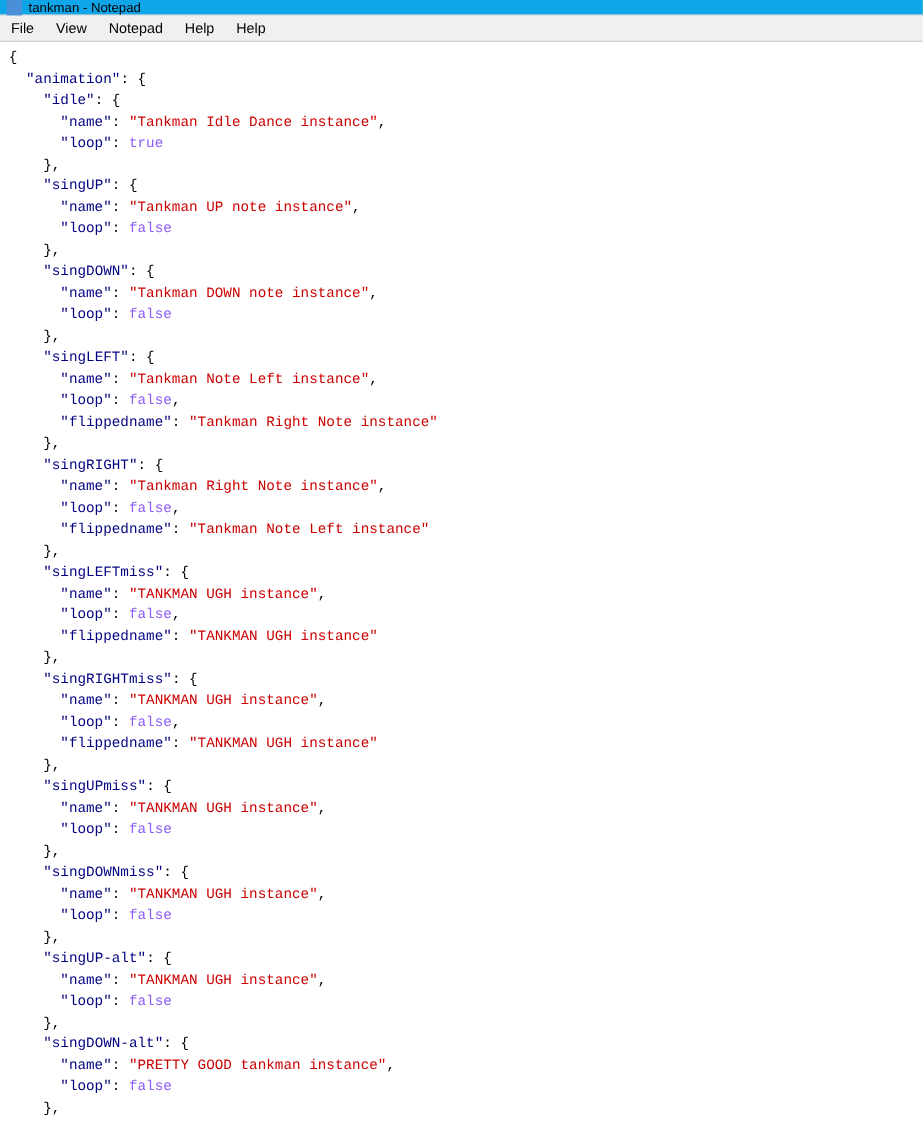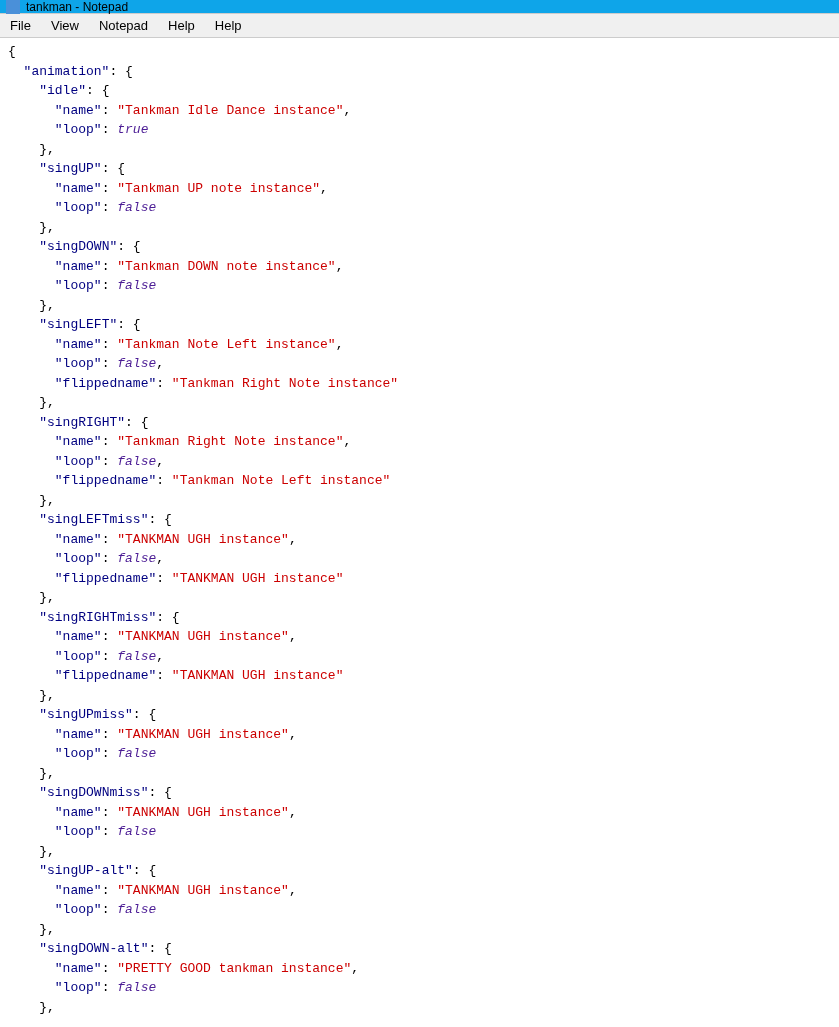--- a/index.html
+++ b/index.html
@@ -66,21 +66,21 @@
     }
 
     .line {
       display: block;
       white-space: pre;
     }
 
     
     .key    { color: #000080; }
     .string { color: #cc0000; }
-    .bool   { color: #4c1d95; font-style: italic; }
+    .bool   { color: #8b5cf6; }
   </style>
 </head>
 <body>
 
 <div class="title-bar">
   <span class="title-bar-icon"></span>
   <span>tankman - Notepad</span>
 </div>
 
 <div class="menu-bar">

